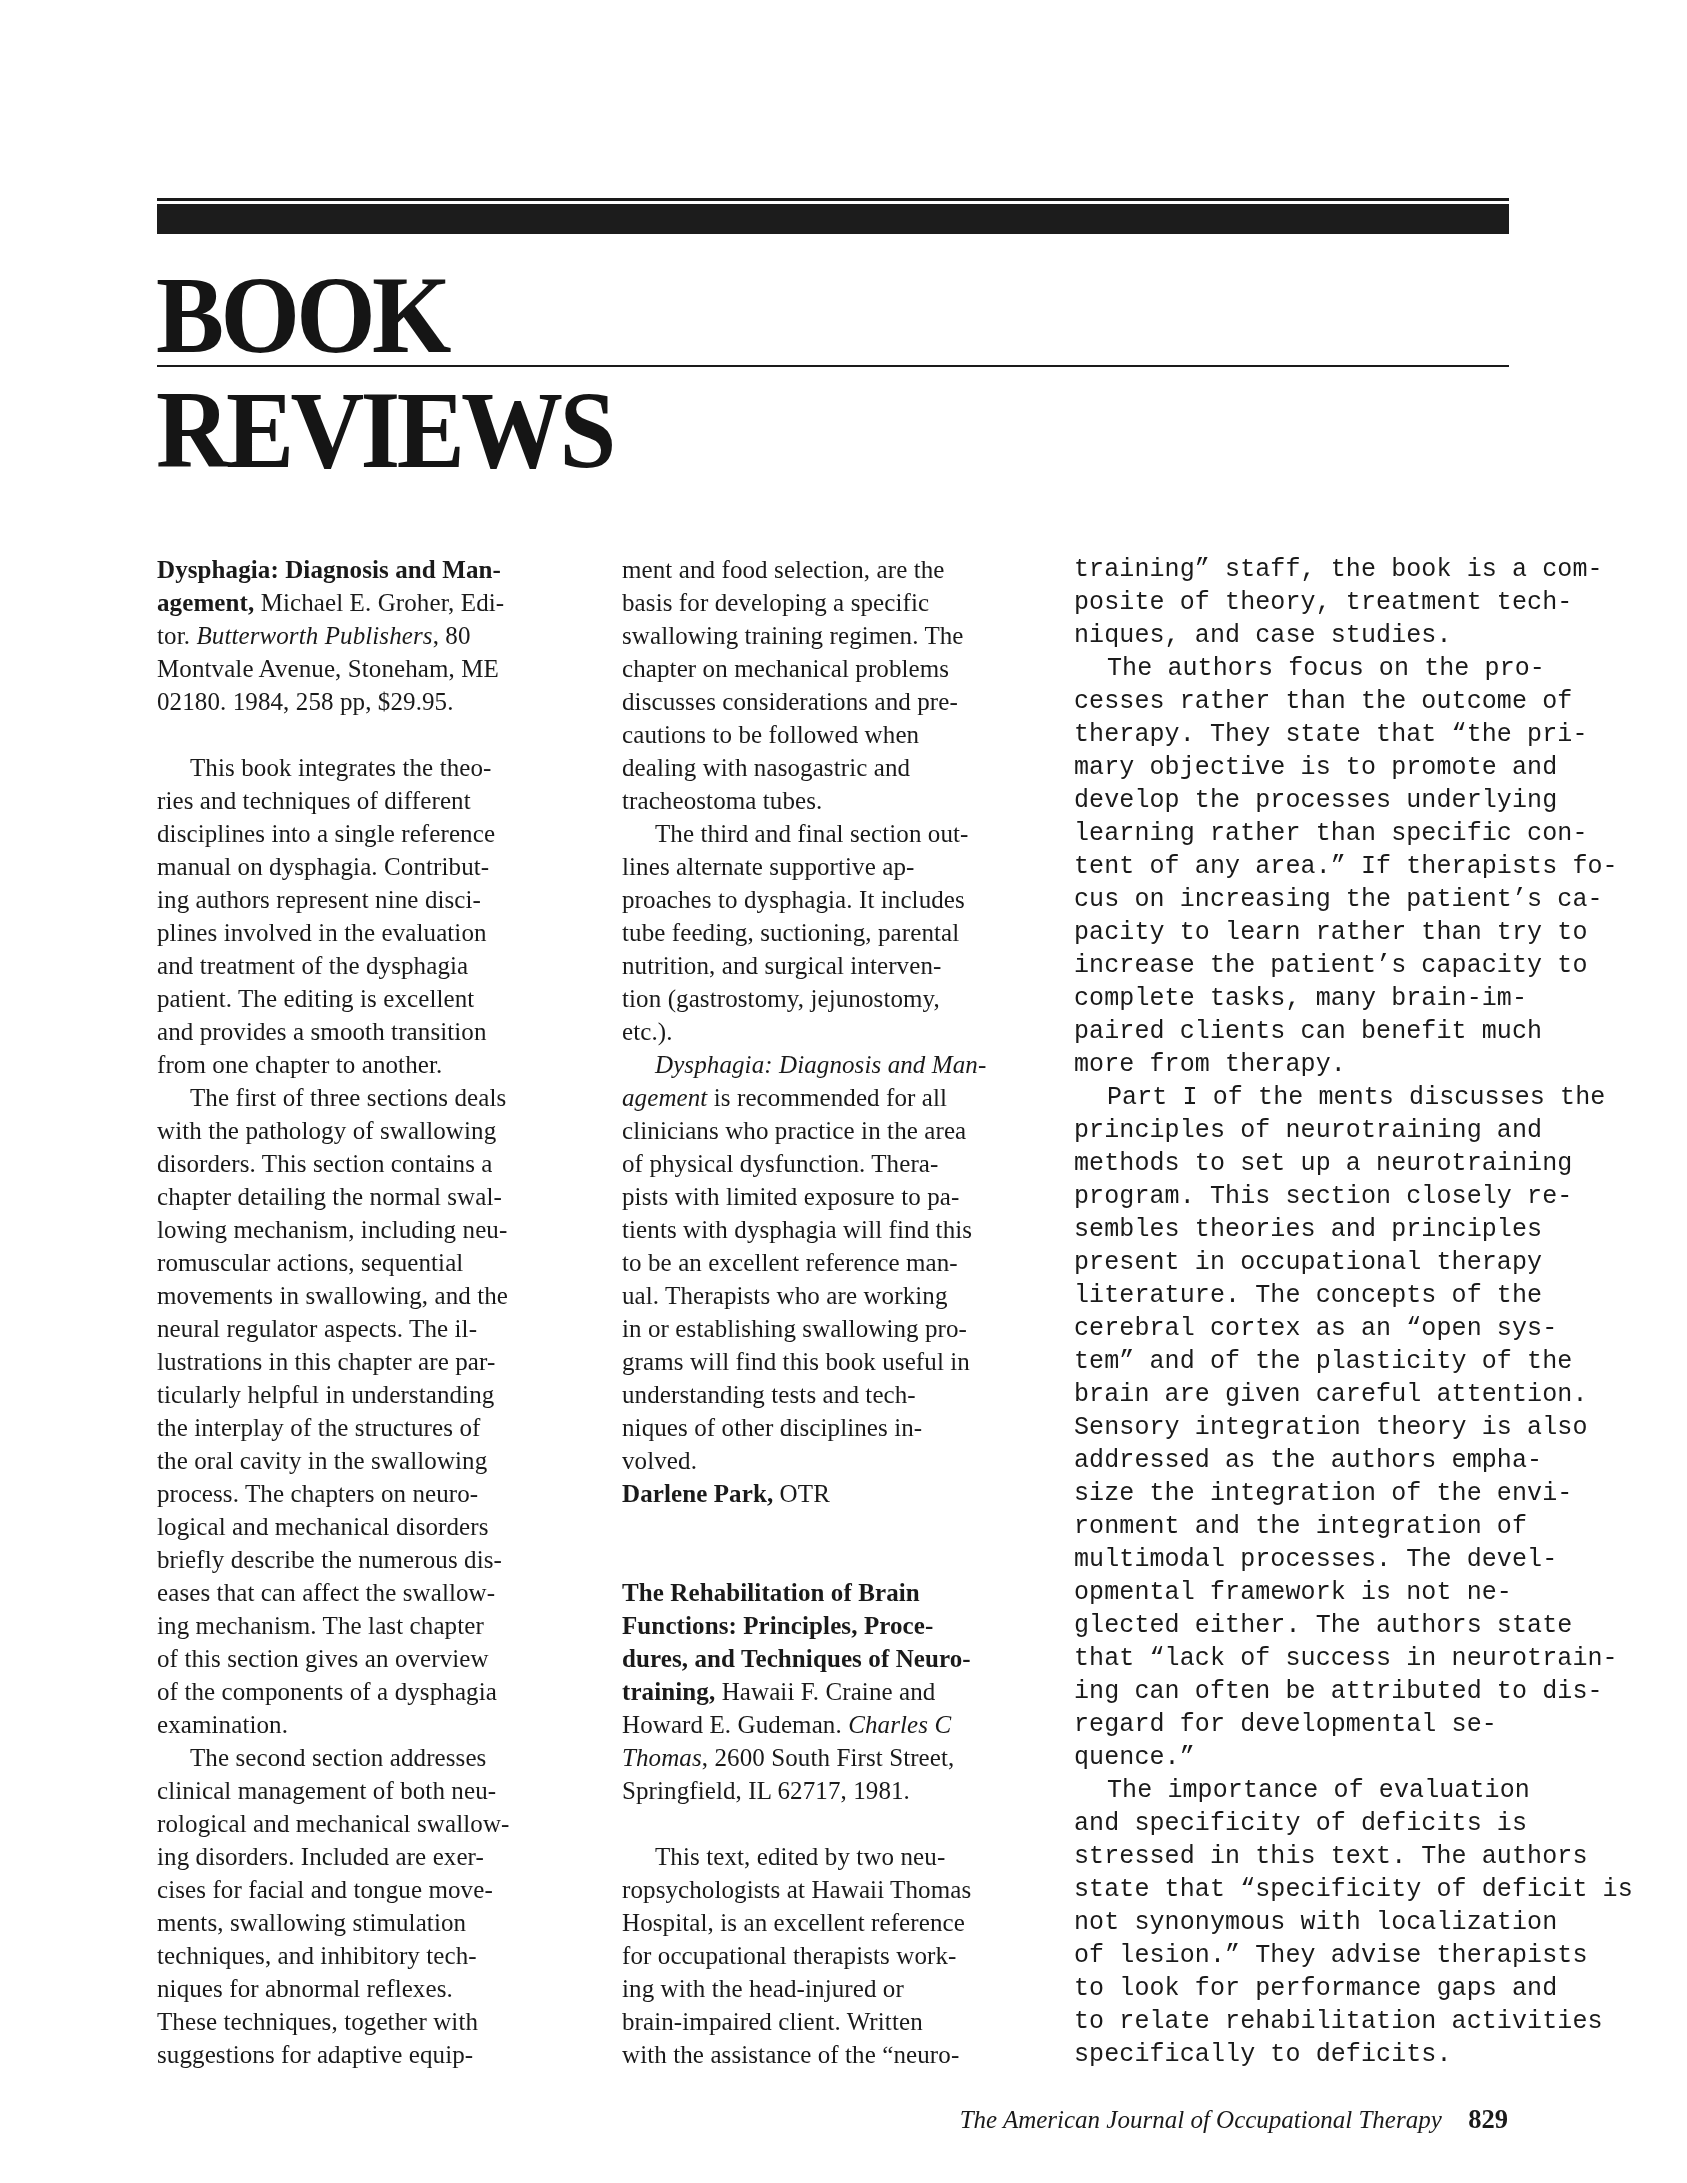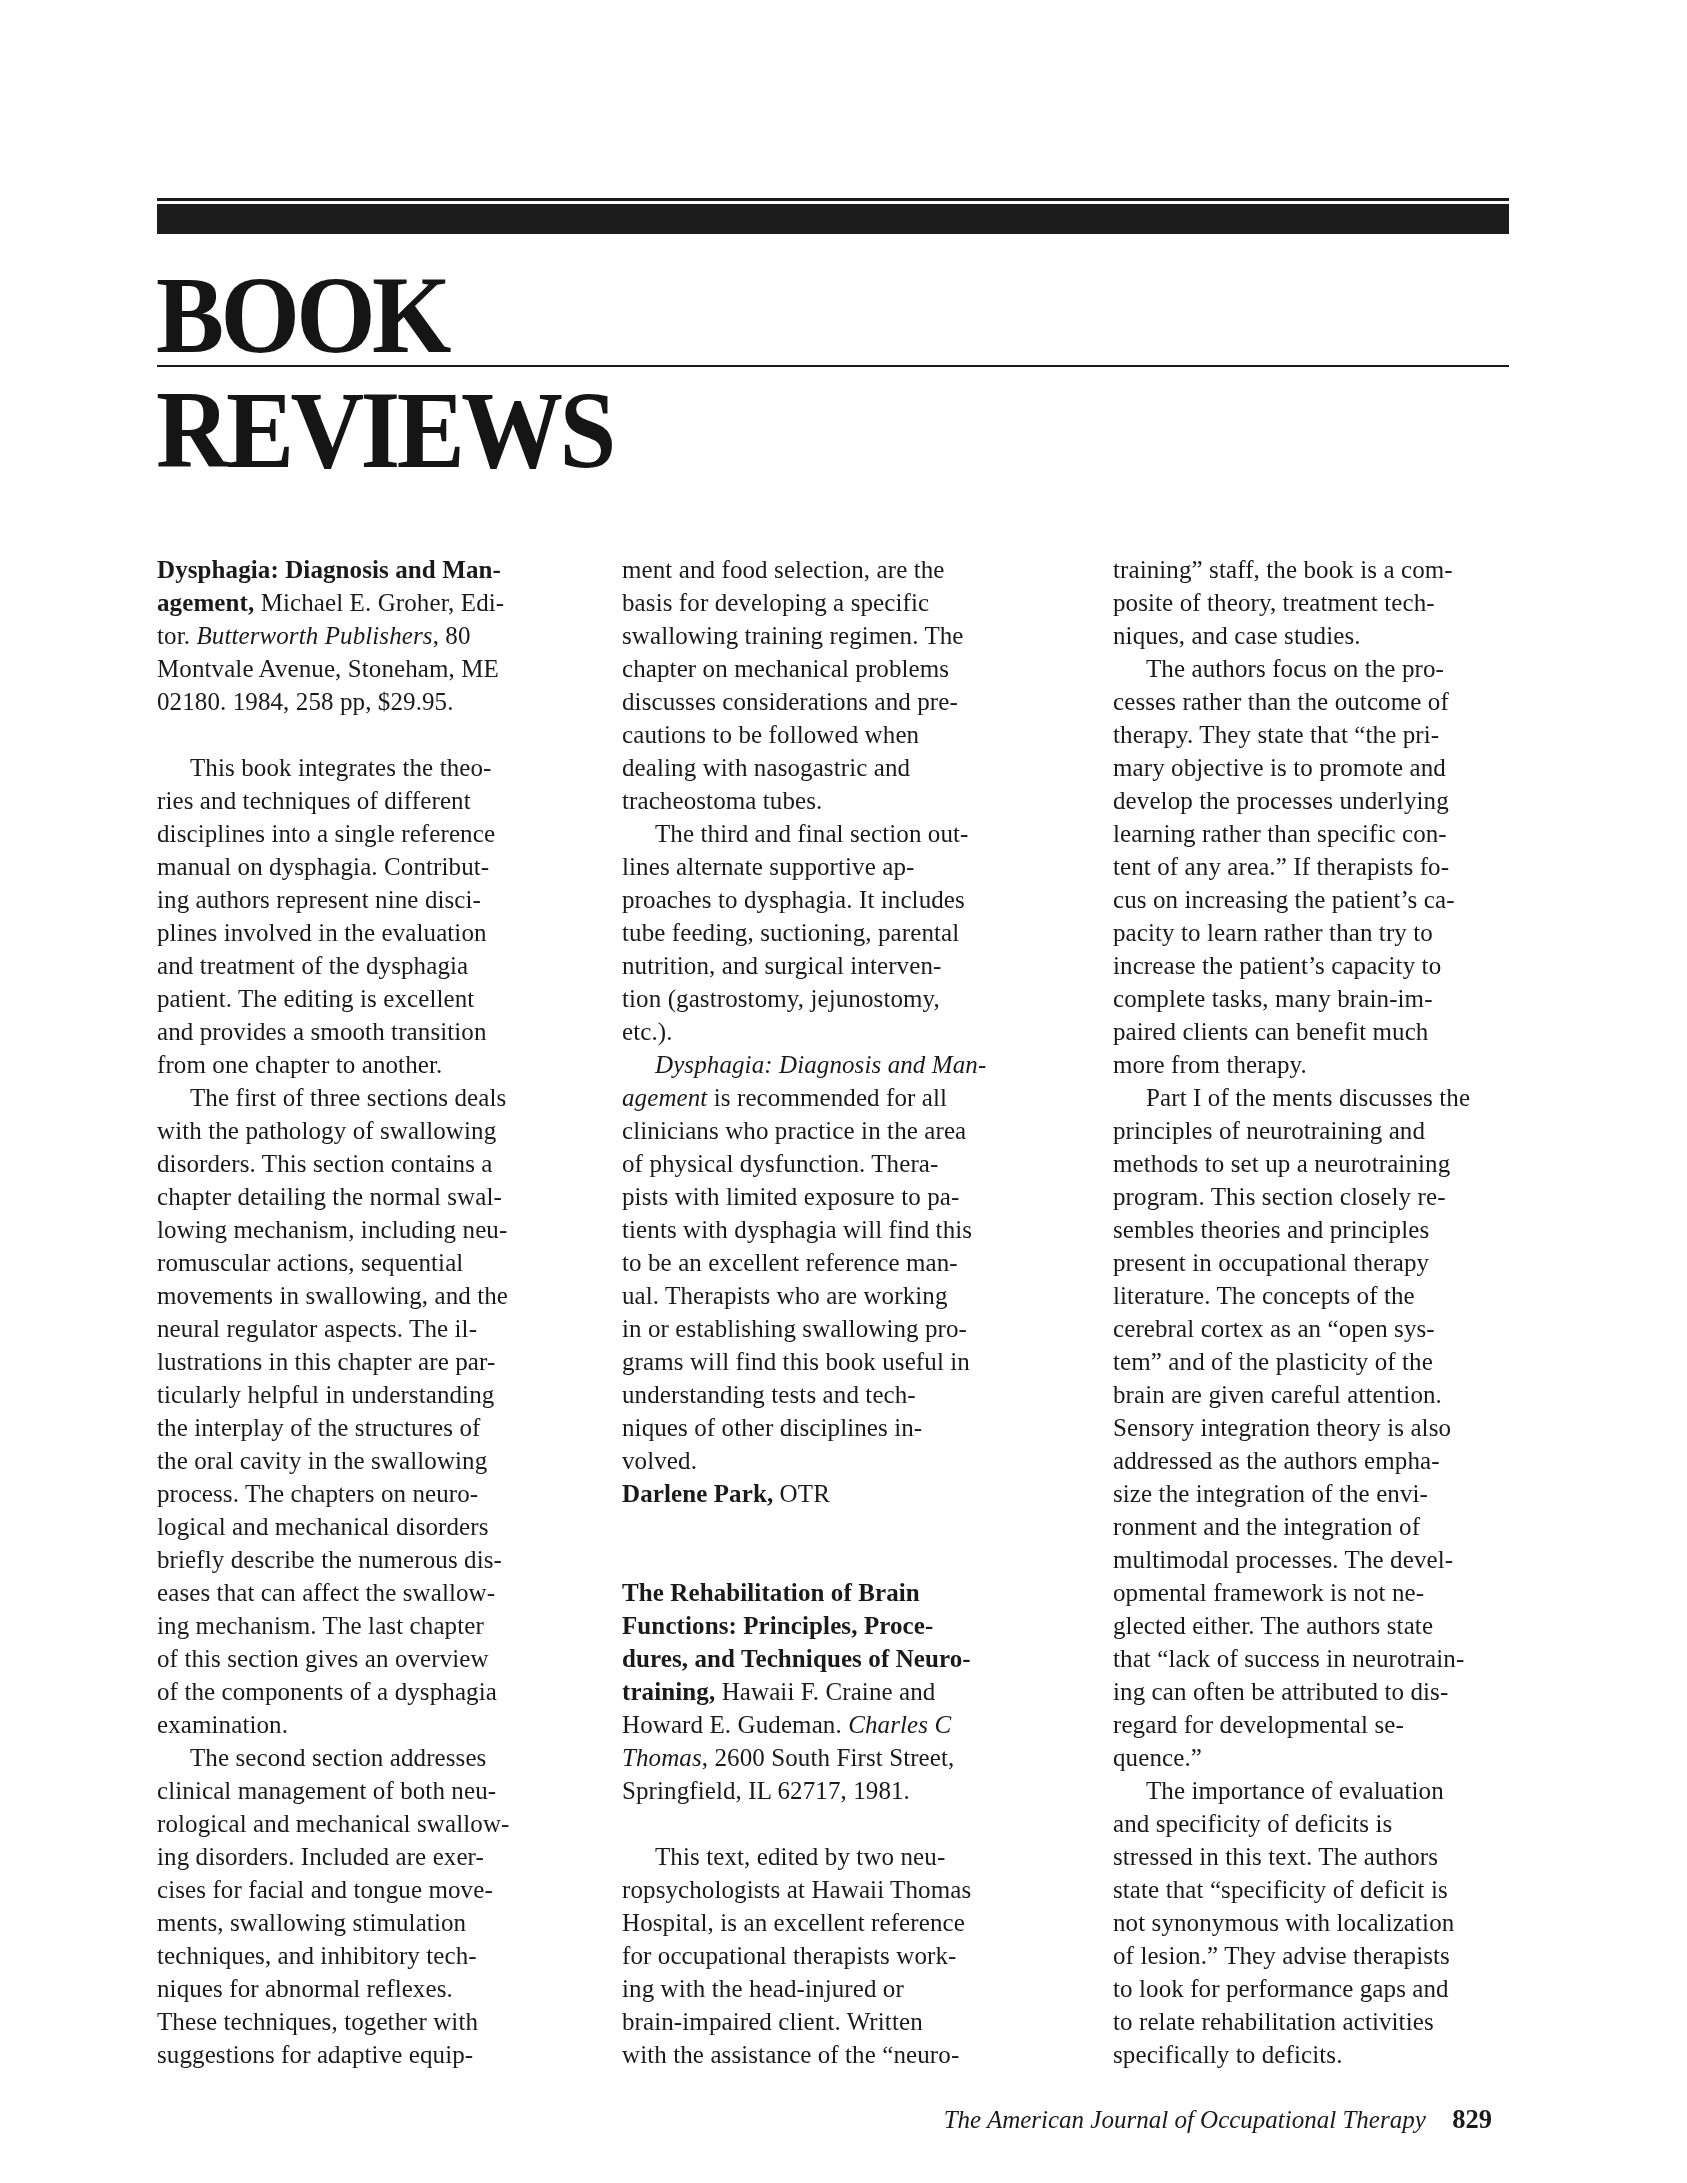--- a/index.html
+++ b/index.html
@@ -7,29 +7,29 @@
          font-family:"Liberation Serif","DejaVu Serif",serif; color:#1a1a1a; }
   .rule-thin { position:absolute; left:157px; width:1352px; height:2.6px; background:#1a1a1a; }
   .bar { position:absolute; left:157px; top:204px; width:1352px; height:30px; background:#1c1c1c; }
   .rule-mid { position:absolute; left:157px; top:365px; width:1352px; height:2px; background:#1a1a1a; }
   .title-word { position:absolute; left:156px; font-family:"Liberation Serif","DejaVu Serif",serif;
                 font-weight:bold; font-size:111px; line-height:1; letter-spacing:-4px;
                 transform:scaleX(0.92); transform-origin:left top; color:#151515; }
   .col { position:absolute; top:553px; }
   .col1 { left:157px; width:423px; }
   .col2 { left:622px; width:423px; }
-  .col3 { left:1113px; width:423px; }
+  .col3 { left:1074px; width:423px;font-family:Liberation Mono, monospace; }
   .ln { height:33px; line-height:33px; font-size:25px; white-space:nowrap; letter-spacing:0.1px; }
   .ind { padding-left:33px; }
   .b { font-weight:bold; }
   .i { font-style:italic; }
   .gap { height:33px; }
   .gap2 { height:66px; }
   .right { text-align:left; padding-right:0; }
-  .footer { position:absolute; top:2104px; right:195px; font-size:25px; white-space:nowrap;text-align:center; }
+  .footer { position:absolute; top:2104px; right:179px; font-size:25px; white-space:nowrap;text-align:center; }
   .footer .journal { font-style:italic; margin-right:26.5px; }
   .footer .page { font-weight:bold; font-size:26.5px; }
 </style>
 </head>
 <body>
 
 <div class="rule-thin" style="top:198px;"></div>
 <div class="bar"></div>
 <div class="title-word" style="top:259px;">BOOK</div>
 <div class="rule-mid"></div>

